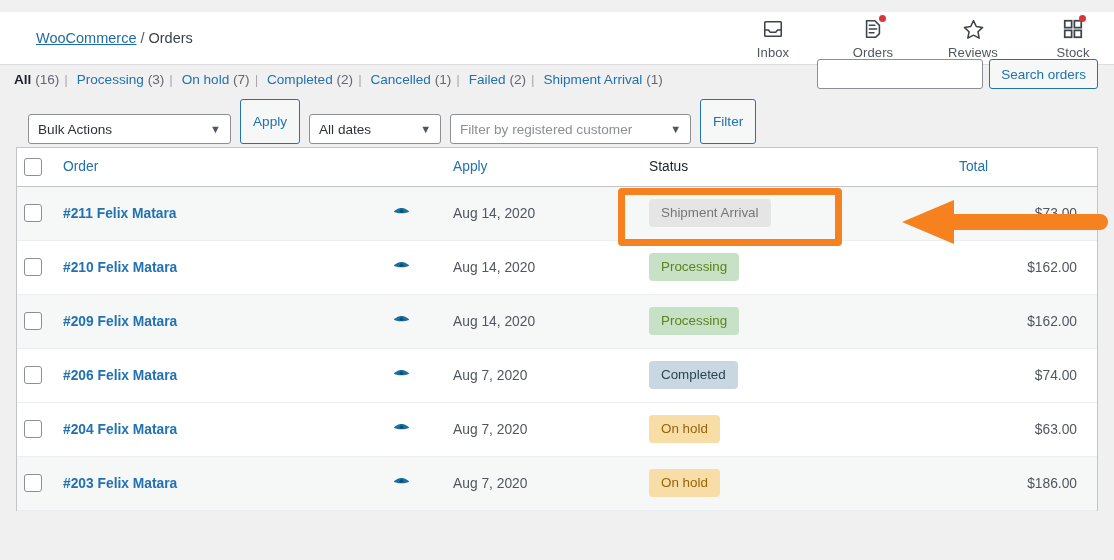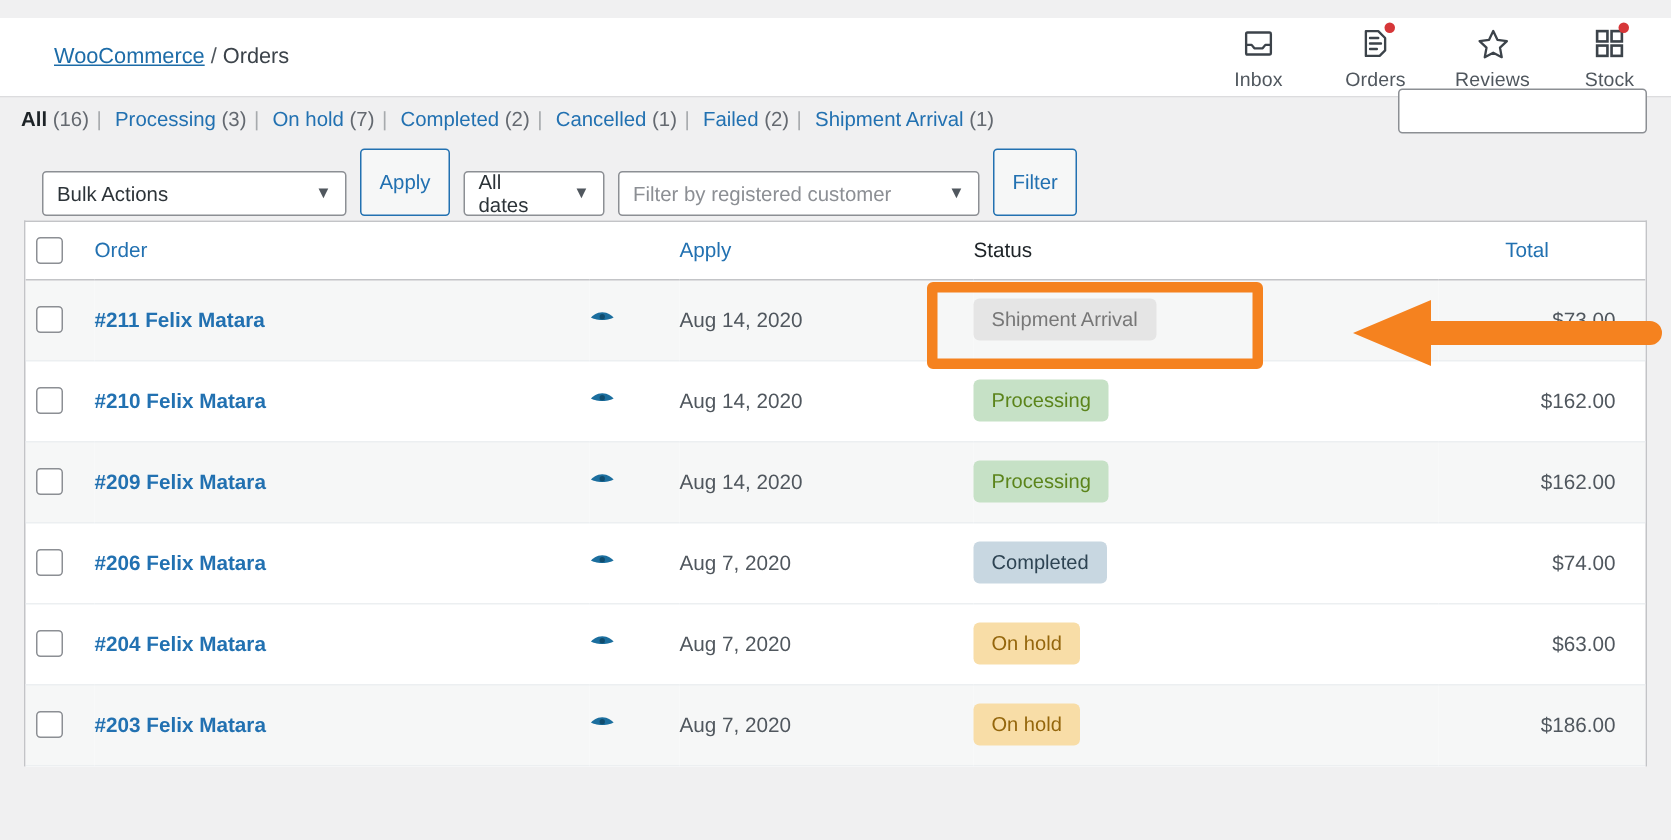--- a/index.html
+++ b/index.html
@@ -21,21 +21,21 @@
     font-size: 14.5px; color: #3c434a; white-space: nowrap;
   }
   .breadcrumb .crumb-link {
     color: #1d6ca8; text-decoration: underline; cursor: pointer;
   }
   .breadcrumb .crumb-sep { color: #50575e; padding: 0 4px; }
   .breadcrumb .crumb-current { color: #3c434a; }
 
   .navicons {
     position: absolute; right: 10px; top: 4px;
-    display: flex; align-items: flex-start; gap: 16px;
+    display: flex; align-items: flex-start; gap: 38px;
   }
   .navitem {
     width: 62px; display: flex; flex-direction: column;
     align-items: center; gap: 3px; cursor: pointer;
   }
   .navitem .glyph { position: relative; height: 26px; display:flex; align-items:center; justify-content:center;}
   .navitem .lbl { font-size: 13px; color: #50575e; letter-spacing: .1px; }
   .dot {
     position: absolute; width: 7px; height: 7px; border-radius: 50%;
     background: #d63638; top: -1px; right: -2px;
@@ -66,21 +66,21 @@
 
   
   .toolbar { position: absolute; left: 28px; top: 99px; display: flex; align-items: flex-end; gap: 9px; }
   .sel {
     height: 30px; border: 1px solid #8c8f94; border-radius: 3px; background: #fff;
     display: flex; align-items: center; padding: 0 9px; font-size: 13.6px; color: #2c3338;
     cursor: pointer; position: relative;
   }
   .sel .caret { margin-left: auto; padding-left: 12px; color: #50575e; font-size: 11px; }
   .sel-bulk { width: 203px; }
-  .sel-dates { width: 94px; }
+  .sel-dates { width: 132px; }
   .sel-customer { width: 241px; }
   .sel-customer .ph { color: #8c8f94; }
   .btn-plain {
     height: 45px; padding: 0 12px; border: 1px solid #2271b1; border-radius: 3px;
     background: #f6f7f7; color: #2271b1; font-size: 13.6px; cursor: pointer;
     display: flex; align-items: center;
   }
 
   
   .tablewrap {
@@ -92,21 +92,21 @@
   thead th {
     height: 38px; background: #fff; font-size: 13.8px; font-weight: 400;
     color: #2271b1; text-align: left; border-bottom: 1px solid #c3c4c7;
     padding: 0; vertical-align: middle;
   }
   th.c-cb   { width: 46px;  padding-left: 7px; }
   th.c-ord  { width: 330px; }
   th.c-eye  { width: 60px;  }
   th.c-date { width: 196px; }
   th.c-stat { width: 310px; color: #1d2327; }
-  th.c-tot  { width: auto; text-align: center; padding-right: 20px; }
+  th.c-tot  { width: auto; text-align: left; padding-right: 20px; }
 
   tbody td {
     height: 54px; font-size: 13.8px; color: #2c3338;
     border-bottom: 1px solid #eceff1; padding: 0; vertical-align: middle;
   }
   tbody tr.alt td { background: #f6f7f7; }
   tbody tr td.c-cb { padding-left: 7px; }
   td.c-ord a { color: #2271b1; text-decoration: none; font-weight: 600; cursor: pointer; }
   td.c-eye { text-align: left; }
   td.c-date { color: #50575e; }
@@ -201,20 +201,21 @@
   <span class="sl">Cancelled</span>
   <span class="cnt">(1)</span><span class="bar">|</span>
   <span class="sl">Failed</span>
   <span class="cnt">(2)</span><span class="bar">|</span>
   <span class="sl">Shipment Arrival</span>
   <span class="cnt">(1)</span>
 </div>
 
 <div class="searchwrap">
   <input class="search-input" type="text" value="" placeholder="" style="">
+  <button class="search-btn">Search orders</button>
 </div>
 
 <div class="toolbar">
   <div class="sel sel-bulk">
     <span>Bulk Actions</span>
     <span class="caret">▼</span>
   </div>
   <div class="btn-plain">Apply</div>
   <div class="sel sel-dates">
     <span>All dates</span>

